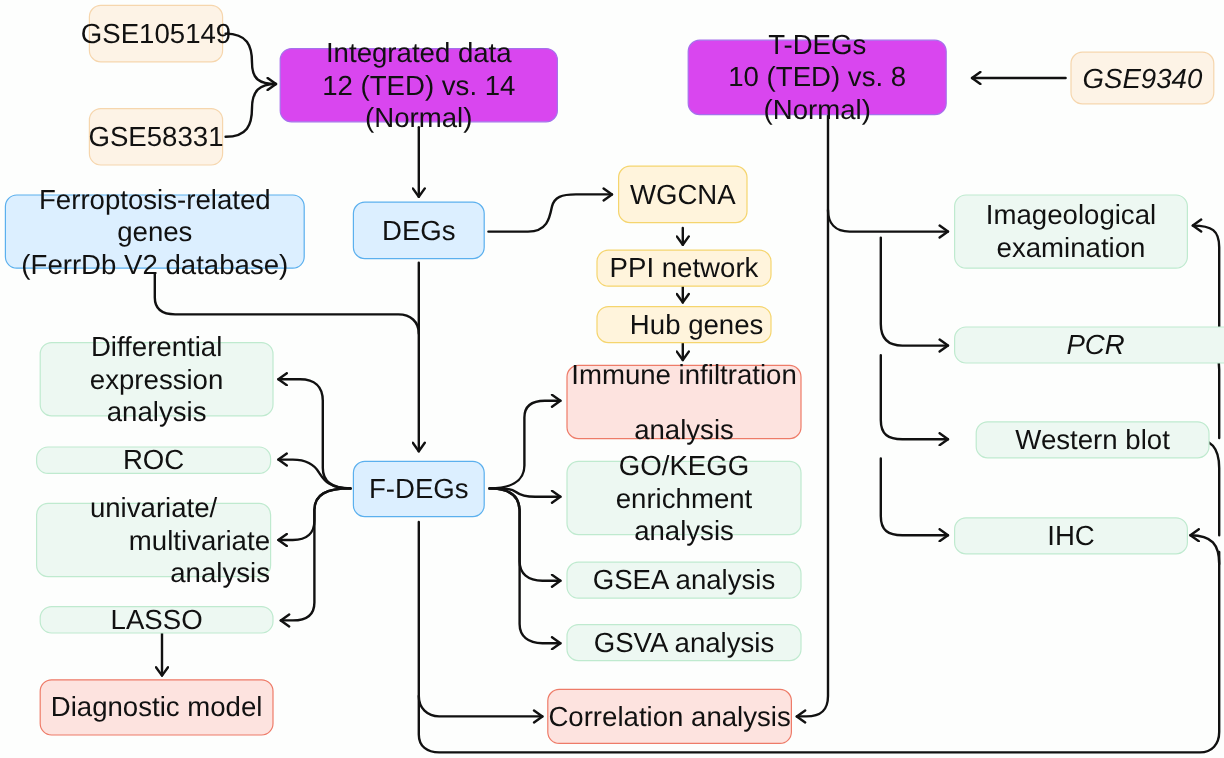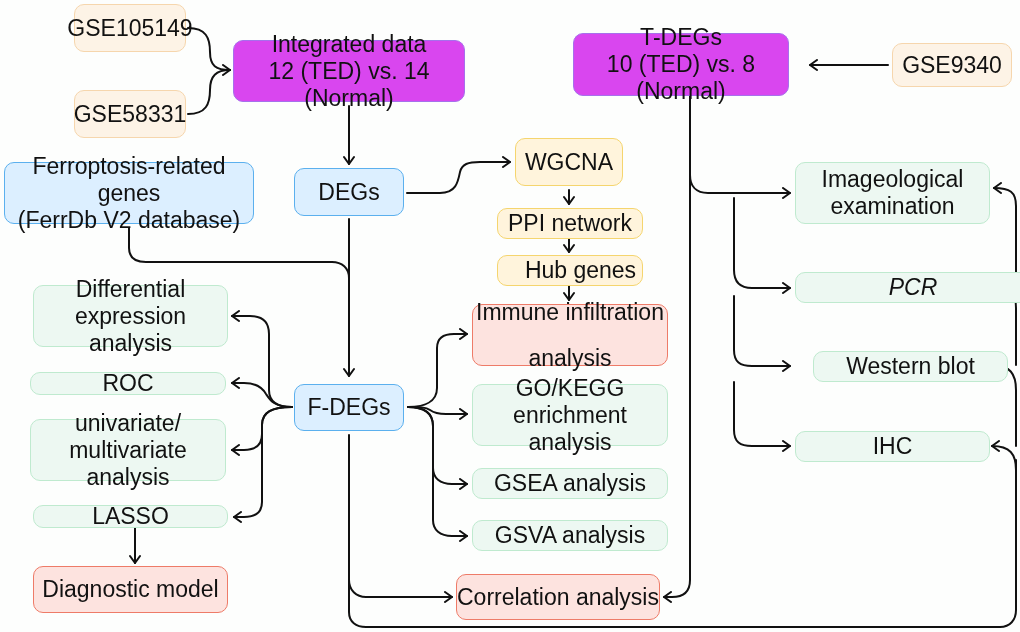--- a/index.html
+++ b/index.html
@@ -79,21 +79,21 @@
   <span>GSE58331</span>
 </div>
 <div class="node purple" style="left:233px;top:40px;width:232px;height:62px;">
   <span>Integrated data</span>
   <span>12 (TED) vs. 14 (Normal)</span>
 </div>
 <div class="node purple" style="left:573px;top:33px;width:216px;height:63px;">
   <span>T-DEGs</span>
   <span>10 (TED) vs. 8 (Normal)</span>
 </div>
-<div class="node orange" style="left:892px;top:43px;width:120px;height:44px;">
+<div class="node orange" style="left:892px;top:43px;width:120px;height:44px;font-style:italic;">
   <span>GSE9340</span>
 </div>
 <div class="node blue" style="left:4px;top:162px;width:250px;height:62px;">
   <span>Ferroptosis-related genes</span>
   <span>(FerrDb V2 database)</span>
 </div>
 <div class="node blue" style="left:294px;top:168px;width:110px;height:48px;">
   <span>DEGs</span>
 </div>
 <div class="node yellow" style="left:515px;top:138px;width:108px;height:48px;">
@@ -122,21 +122,21 @@
 <div class="node green" style="left:795px;top:431px;width:195px;height:31px;">
   <span>IHC</span>
 </div>
 <div class="node green" style="left:33px;top:285px;width:195px;height:62px;">
   <span>Differential</span>
   <span>expression analysis</span>
 </div>
 <div class="node green" style="left:30px;top:372px;width:196px;height:23px;">
   <span>ROC</span>
 </div>
-<div class="node green" style="left:30px;top:419px;width:196px;height:62px;">
+<div class="node green" style="left:30px;top:419px;width:196px;height:62px;text-align:right;">
   <span>univariate/</span>
   <span>multivariate analysis</span>
 </div>
 <div class="node green" style="left:33px;top:505px;width:195px;height:23px;">
   <span>LASSO</span>
 </div>
 <div class="node red" style="left:33px;top:566px;width:195px;height:47px;">
   <span>Diagnostic model</span>
 </div>
 <div class="node blue" style="left:294px;top:384px;width:110px;height:47px;">

